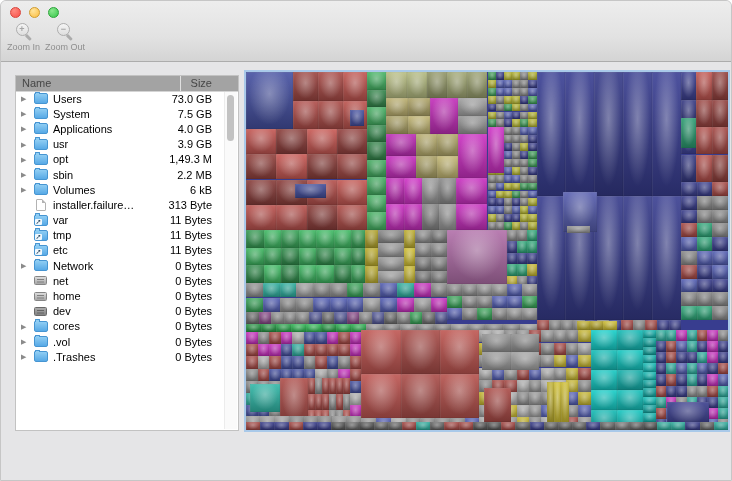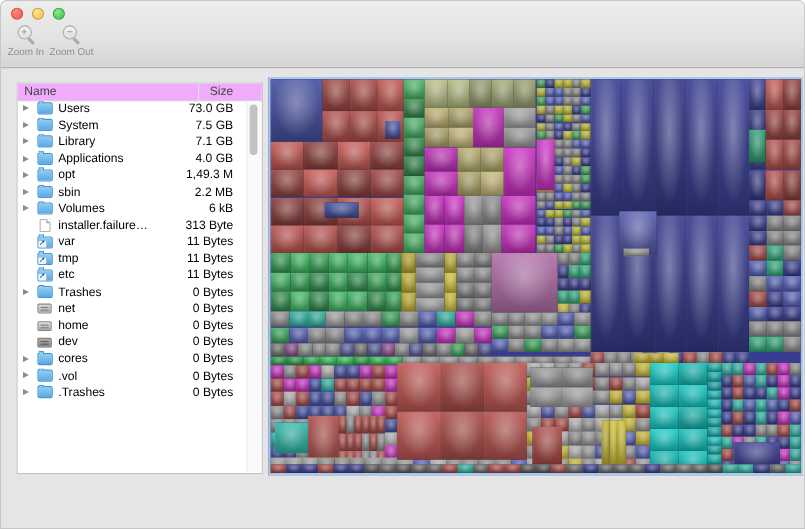--- a/index.html
+++ b/index.html
@@ -21,21 +21,21 @@
   .tb-btn.enabled .tb-label{color:#3c3c3c;}
   .mag{position:relative;width:18px;height:18px;opacity:.75;}
   .mag .lens{position:absolute;left:1px;top:1px;width:11px;height:11px;border:1.5px solid #9a9a9a;border-radius:50%;background:linear-gradient(#fafafa,#ddd);text-align:center;font-size:9px;font-weight:bold;color:#909090;line-height:11px;}
   .mag .handle{position:absolute;width:7px;height:2.5px;background:#9a9a9a;border-radius:1px;transform:rotate(45deg);right:1px;bottom:2px;}
   .stat-ic{position:relative;width:26px;height:23px;}
   .stat-ic .back{position:absolute;right:3px;top:1px;width:12px;height:19px;background:linear-gradient(#fdfdfd,#e9e9e9);border:1px solid #ababab;border-radius:2px;}
   .stat-ic .dot{position:absolute;right:0;top:-1px;width:5px;height:5px;background:#e23b30;border-radius:50%;border:0.5px solid #a82620;}
   .stat-ic .front{position:absolute;left:2px;bottom:1px;width:12px;height:13px;background:linear-gradient(#fff,#ededed);border:1px solid #ababab;border-radius:2px;}
   
   .list-panel{position:absolute;left:14px;top:74px;width:224px;height:356px;background:#fff;border:1px solid #c2c2c2;box-sizing:border-box;overflow:hidden;}
-  .list-header{position:relative;height:15px;border-bottom:1px solid #d4d4d4;font-size:11px;color:#464646;background:#f0abfc;}
+  .list-header{position:relative;height:15px;border-bottom:1px solid #d4d4d4;font-size:11px;color:#464646;background:#a3a3a3;}
   .col-name{position:absolute;left:6px;top:1px;}
   .col-size{position:absolute;right:26px;top:1px;}
   .col-div{position:absolute;left:164px;top:0;bottom:0;width:1px;background:#e0e0e0;}
   .rows{position:absolute;left:0;right:0;top:15px;bottom:0;overflow:hidden;}
   .row{display:flex;align-items:center;height:15.2px;font-size:11px;color:#000;}
   .tri{width:13px;padding-left:5px;font-size:7px;color:#8b8b8b;flex:none;line-height:1;}
   .ic{position:relative;display:inline-block;width:14px;height:11px;flex:none;margin-right:5px;box-sizing:border-box;}
   .ic-folder,.ic-folder-alias{background:linear-gradient(#8fcdf3,#57a9e6);border:0.5px solid #4695d2;border-radius:1px 2px 2px 2px;}
   .ic-folder::before,.ic-folder-alias::before{content:"";position:absolute;top:-2.5px;left:-0.5px;width:5px;height:2.5px;background:#8fcdf3;border:0.5px solid #4695d2;border-bottom:none;border-radius:1px 1px 0 0;box-sizing:border-box;}
   .ic-folder-alias::after{content:"➚";position:absolute;left:0;bottom:0;font-size:7px;line-height:6px;color:#1d3d57;background:rgba(255,255,255,.9);padding:0 0.5px;border-radius:1px;}
@@ -97,28 +97,28 @@
         </div>
         <div class="row">
           <span class="tri">▶</span>
           <span class="ic ic-folder"></span>
           <span class="fname">System</span>
           <span class="fsize">7.5 GB</span>
         </div>
         <div class="row">
           <span class="tri">▶</span>
           <span class="ic ic-folder"></span>
-          <span class="fname">Library</span>
-          <span class="fsize">7.1 GB</span>
-        </div>
-        <div class="row">
-          <span class="tri">▶</span>
-          <span class="ic ic-folder"></span>
           <span class="fname">Applications</span>
           <span class="fsize">4.0 GB</span>
+        </div>
+        <div class="row">
+          <span class="tri">▶</span>
+          <span class="ic ic-folder"></span>
+          <span class="fname">usr</span>
+          <span class="fsize">3.9 GB</span>
         </div>
         <div class="row">
           <span class="tri">▶</span>
           <span class="ic ic-folder"></span>
           <span class="fname">opt</span>
           <span class="fsize">1,49.3 M</span>
         </div>
         <div class="row">
           <span class="tri">▶</span>
           <span class="ic ic-folder"></span>
@@ -151,21 +151,21 @@
         </div>
         <div class="row">
           <span class="tri" style="visibility: hidden;">▶</span>
           <span class="ic ic-folder-alias"></span>
           <span class="fname">etc</span>
           <span class="fsize">11 Bytes</span>
         </div>
         <div class="row">
           <span class="tri">▶</span>
           <span class="ic ic-folder"></span>
-          <span class="fname">Trashes</span>
+          <span class="fname">Network</span>
           <span class="fsize">0 Bytes</span>
         </div>
         <div class="row">
           <span class="tri" style="visibility: hidden;">▶</span>
           <span class="ic ic-drive"></span>
           <span class="fname">net</span>
           <span class="fsize">0 Bytes</span>
         </div>
         <div class="row">
           <span class="tri" style="visibility: hidden;">▶</span>

